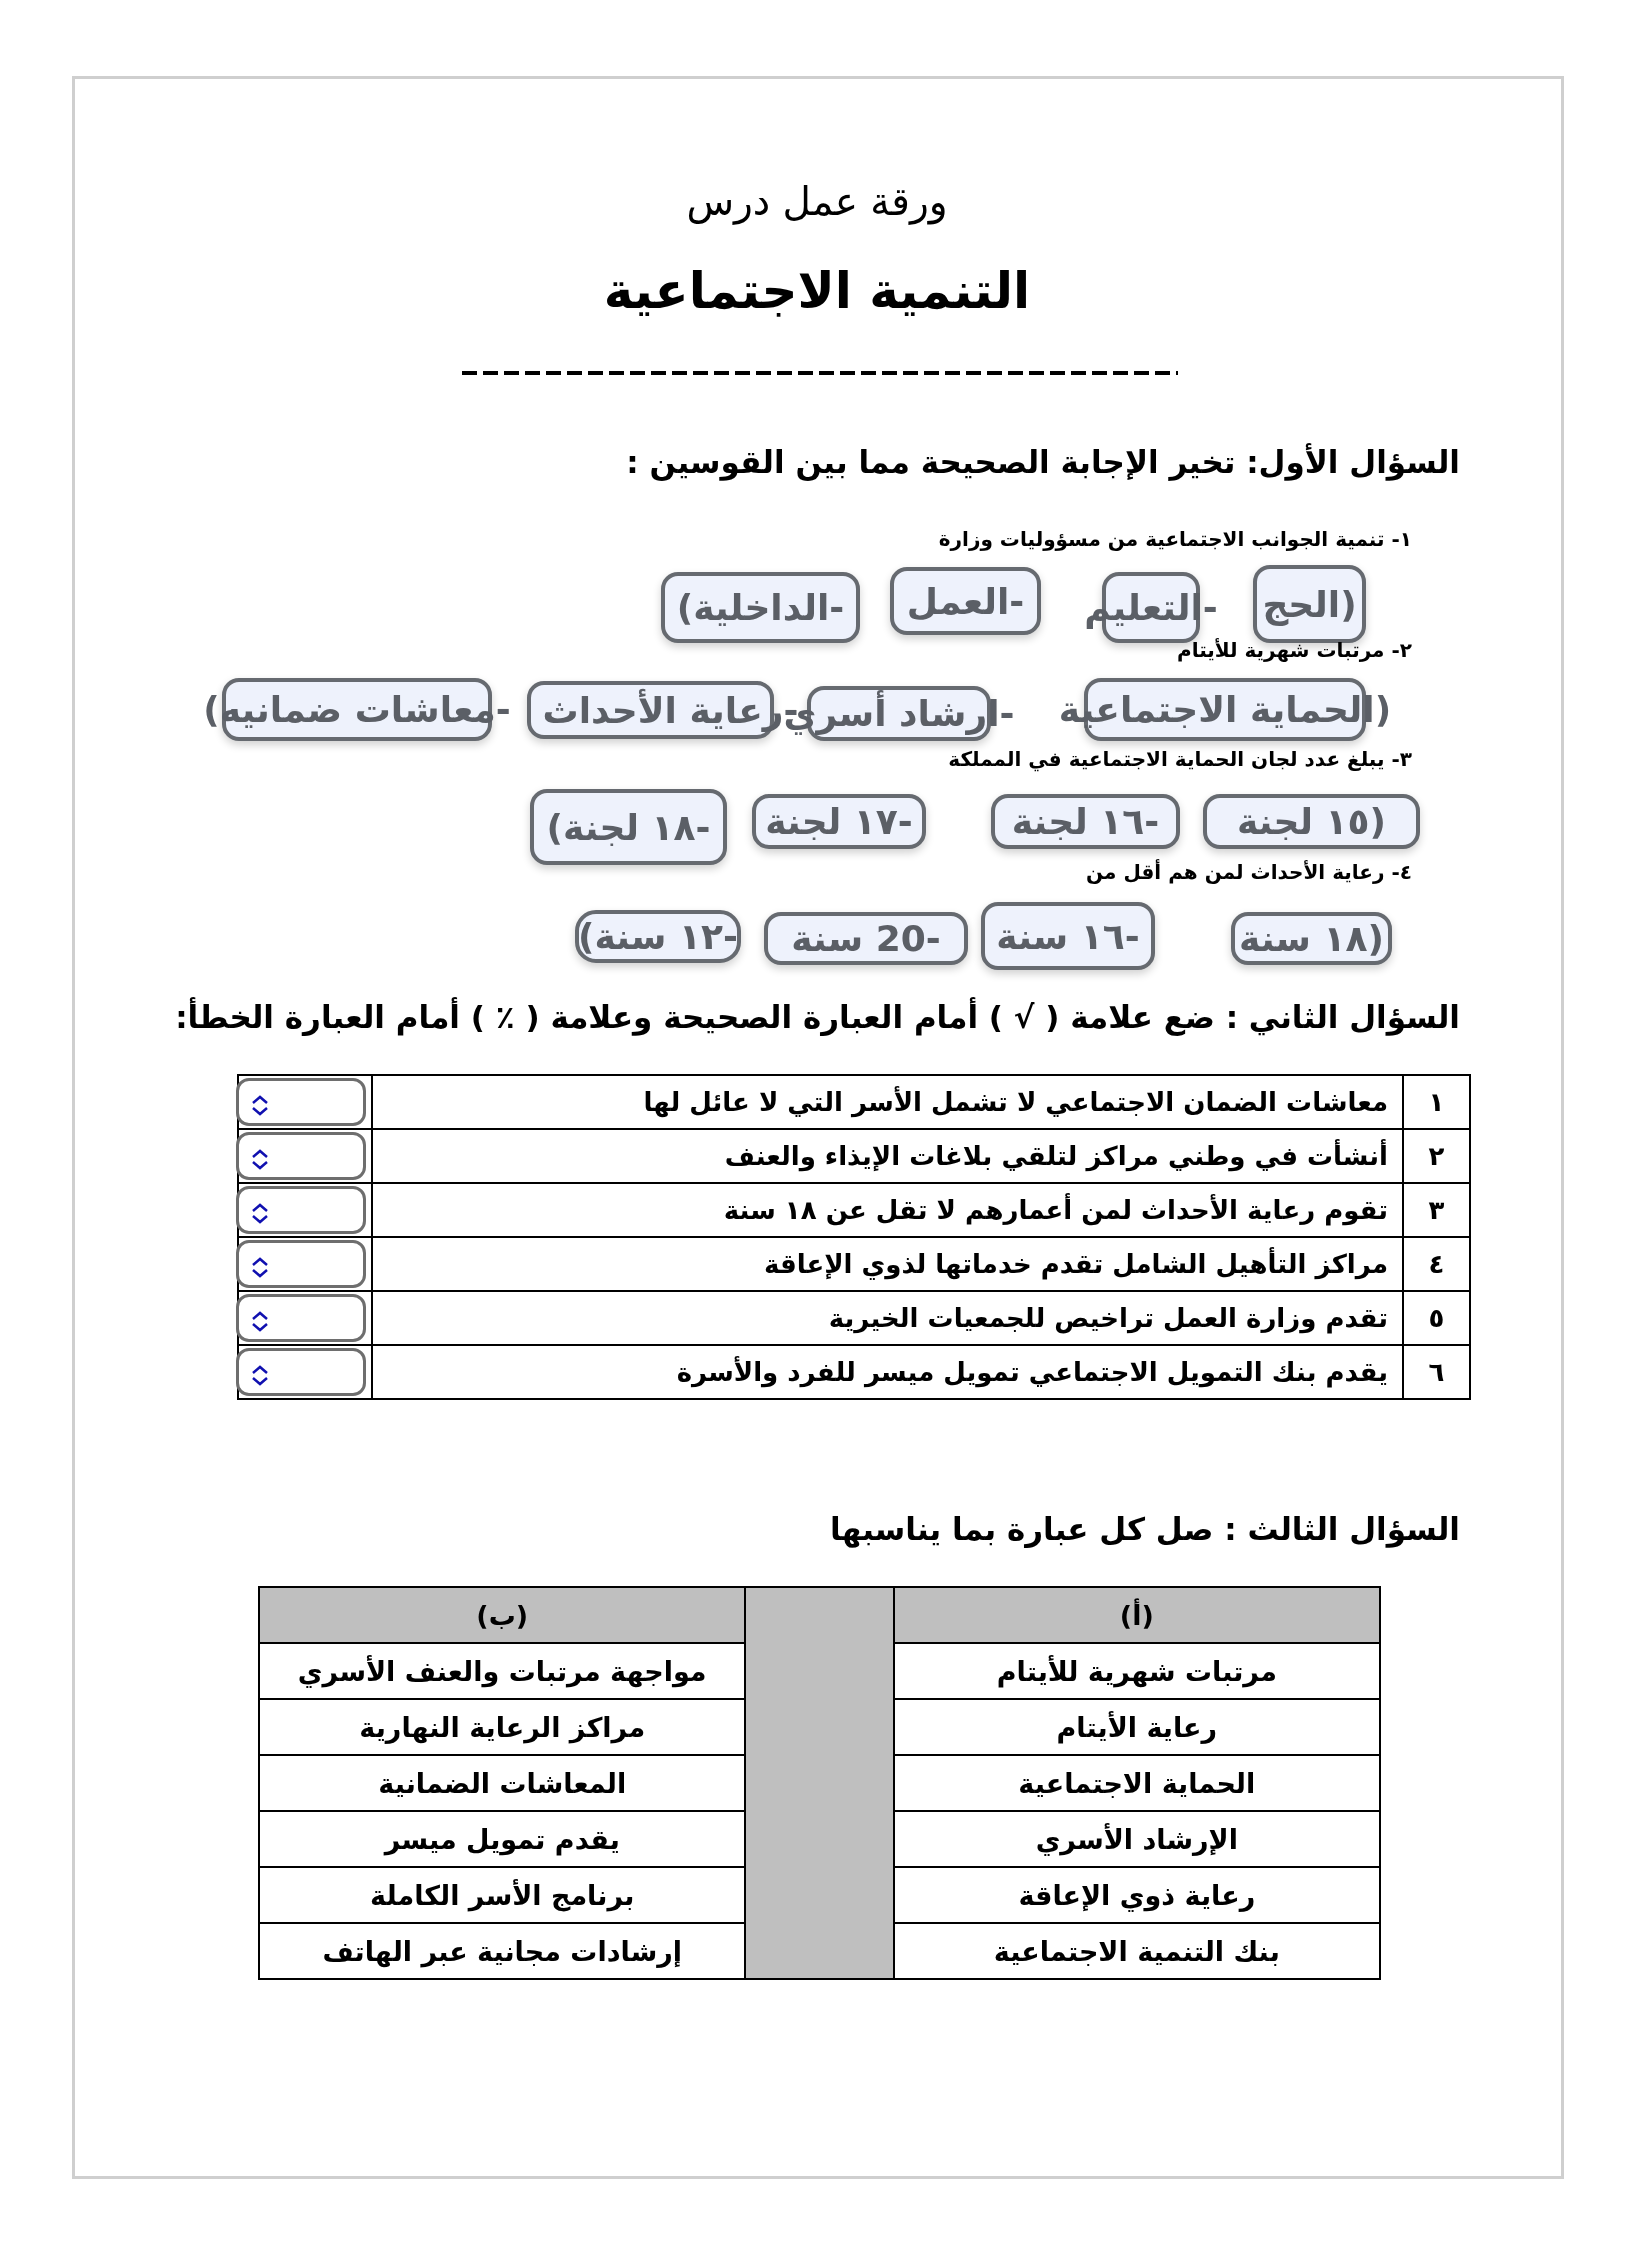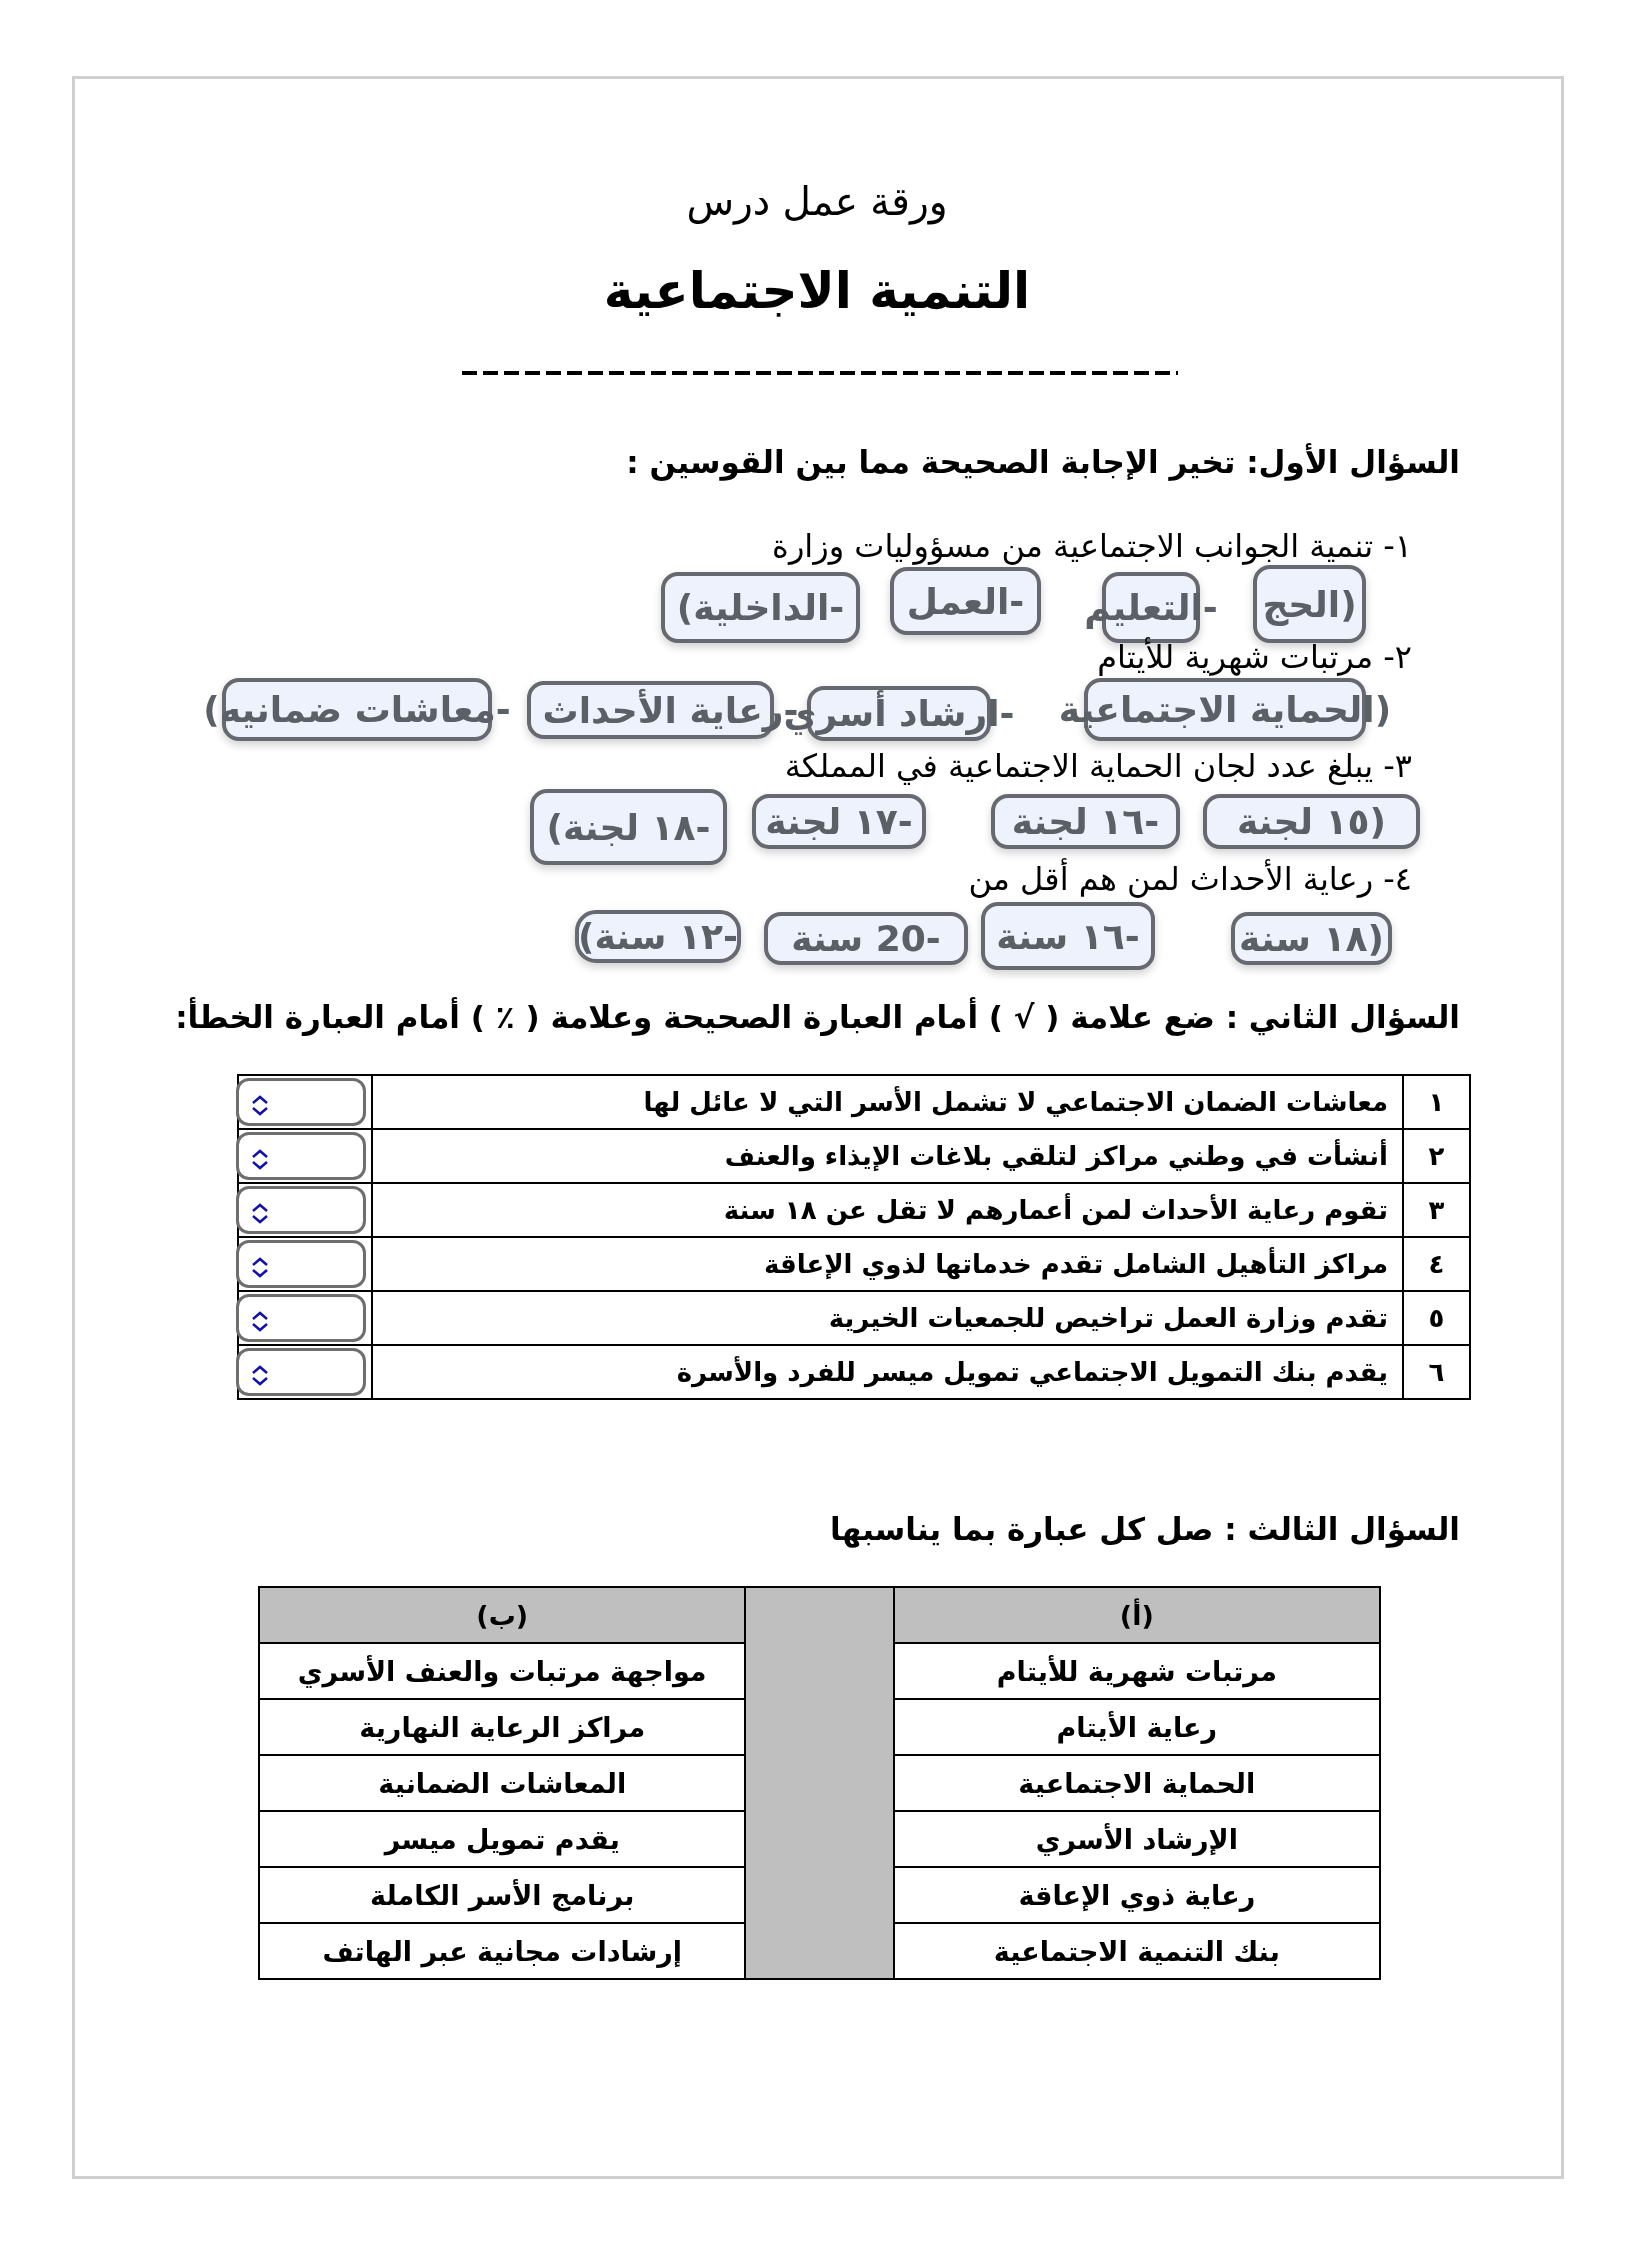--- a/index.html
+++ b/index.html
@@ -11,21 +11,21 @@
     position:absolute; left:72px; top:76px; width:1492px; height:2103px;
     border:3.5px solid #cfcfcf; box-sizing:border-box; background:#fff;
   }
   .abs { position:absolute; }
   .rtl { direction:rtl; }
   .title-small { left:0; width:1634px; top:179px; text-align:center; font-size:39px; font-weight:normal; }
   .title-big { left:0; width:1634px; top:262px; text-align:center; font-size:50px; font-weight:bold; }
   .dashes { left:462px; width:716px; top:371px; height:4px;
     background:repeating-linear-gradient(90deg,#000 0 15px,transparent 15px 21px); }
   .q-heading { font-size:31px; font-weight:bold; white-space:nowrap; direction:rtl; text-align:right; }
-  .q-item { font-size:32px; font-weight:normal; white-space:nowrap; direction:rtl; text-align:right; }
+  .q-item { font-size:20px; font-weight:bold; white-space:nowrap; direction:rtl; text-align:right; }
   .chip {
     position:absolute; box-sizing:border-box; background:#eef2fc;
     border:4px solid #666a70; border-radius:17px;
     box-shadow:0 4px 9px rgba(0,0,0,0.18);
     display:flex; align-items:center; justify-content:center;
     font-size:36px; font-weight:bold; color:#5b5f66; direction:rtl; white-space:nowrap;
     cursor:pointer;
   }
   
   .tf-table { position:absolute; left:237px; top:1074px; width:1234px; border-collapse:collapse; direction:rtl; }

